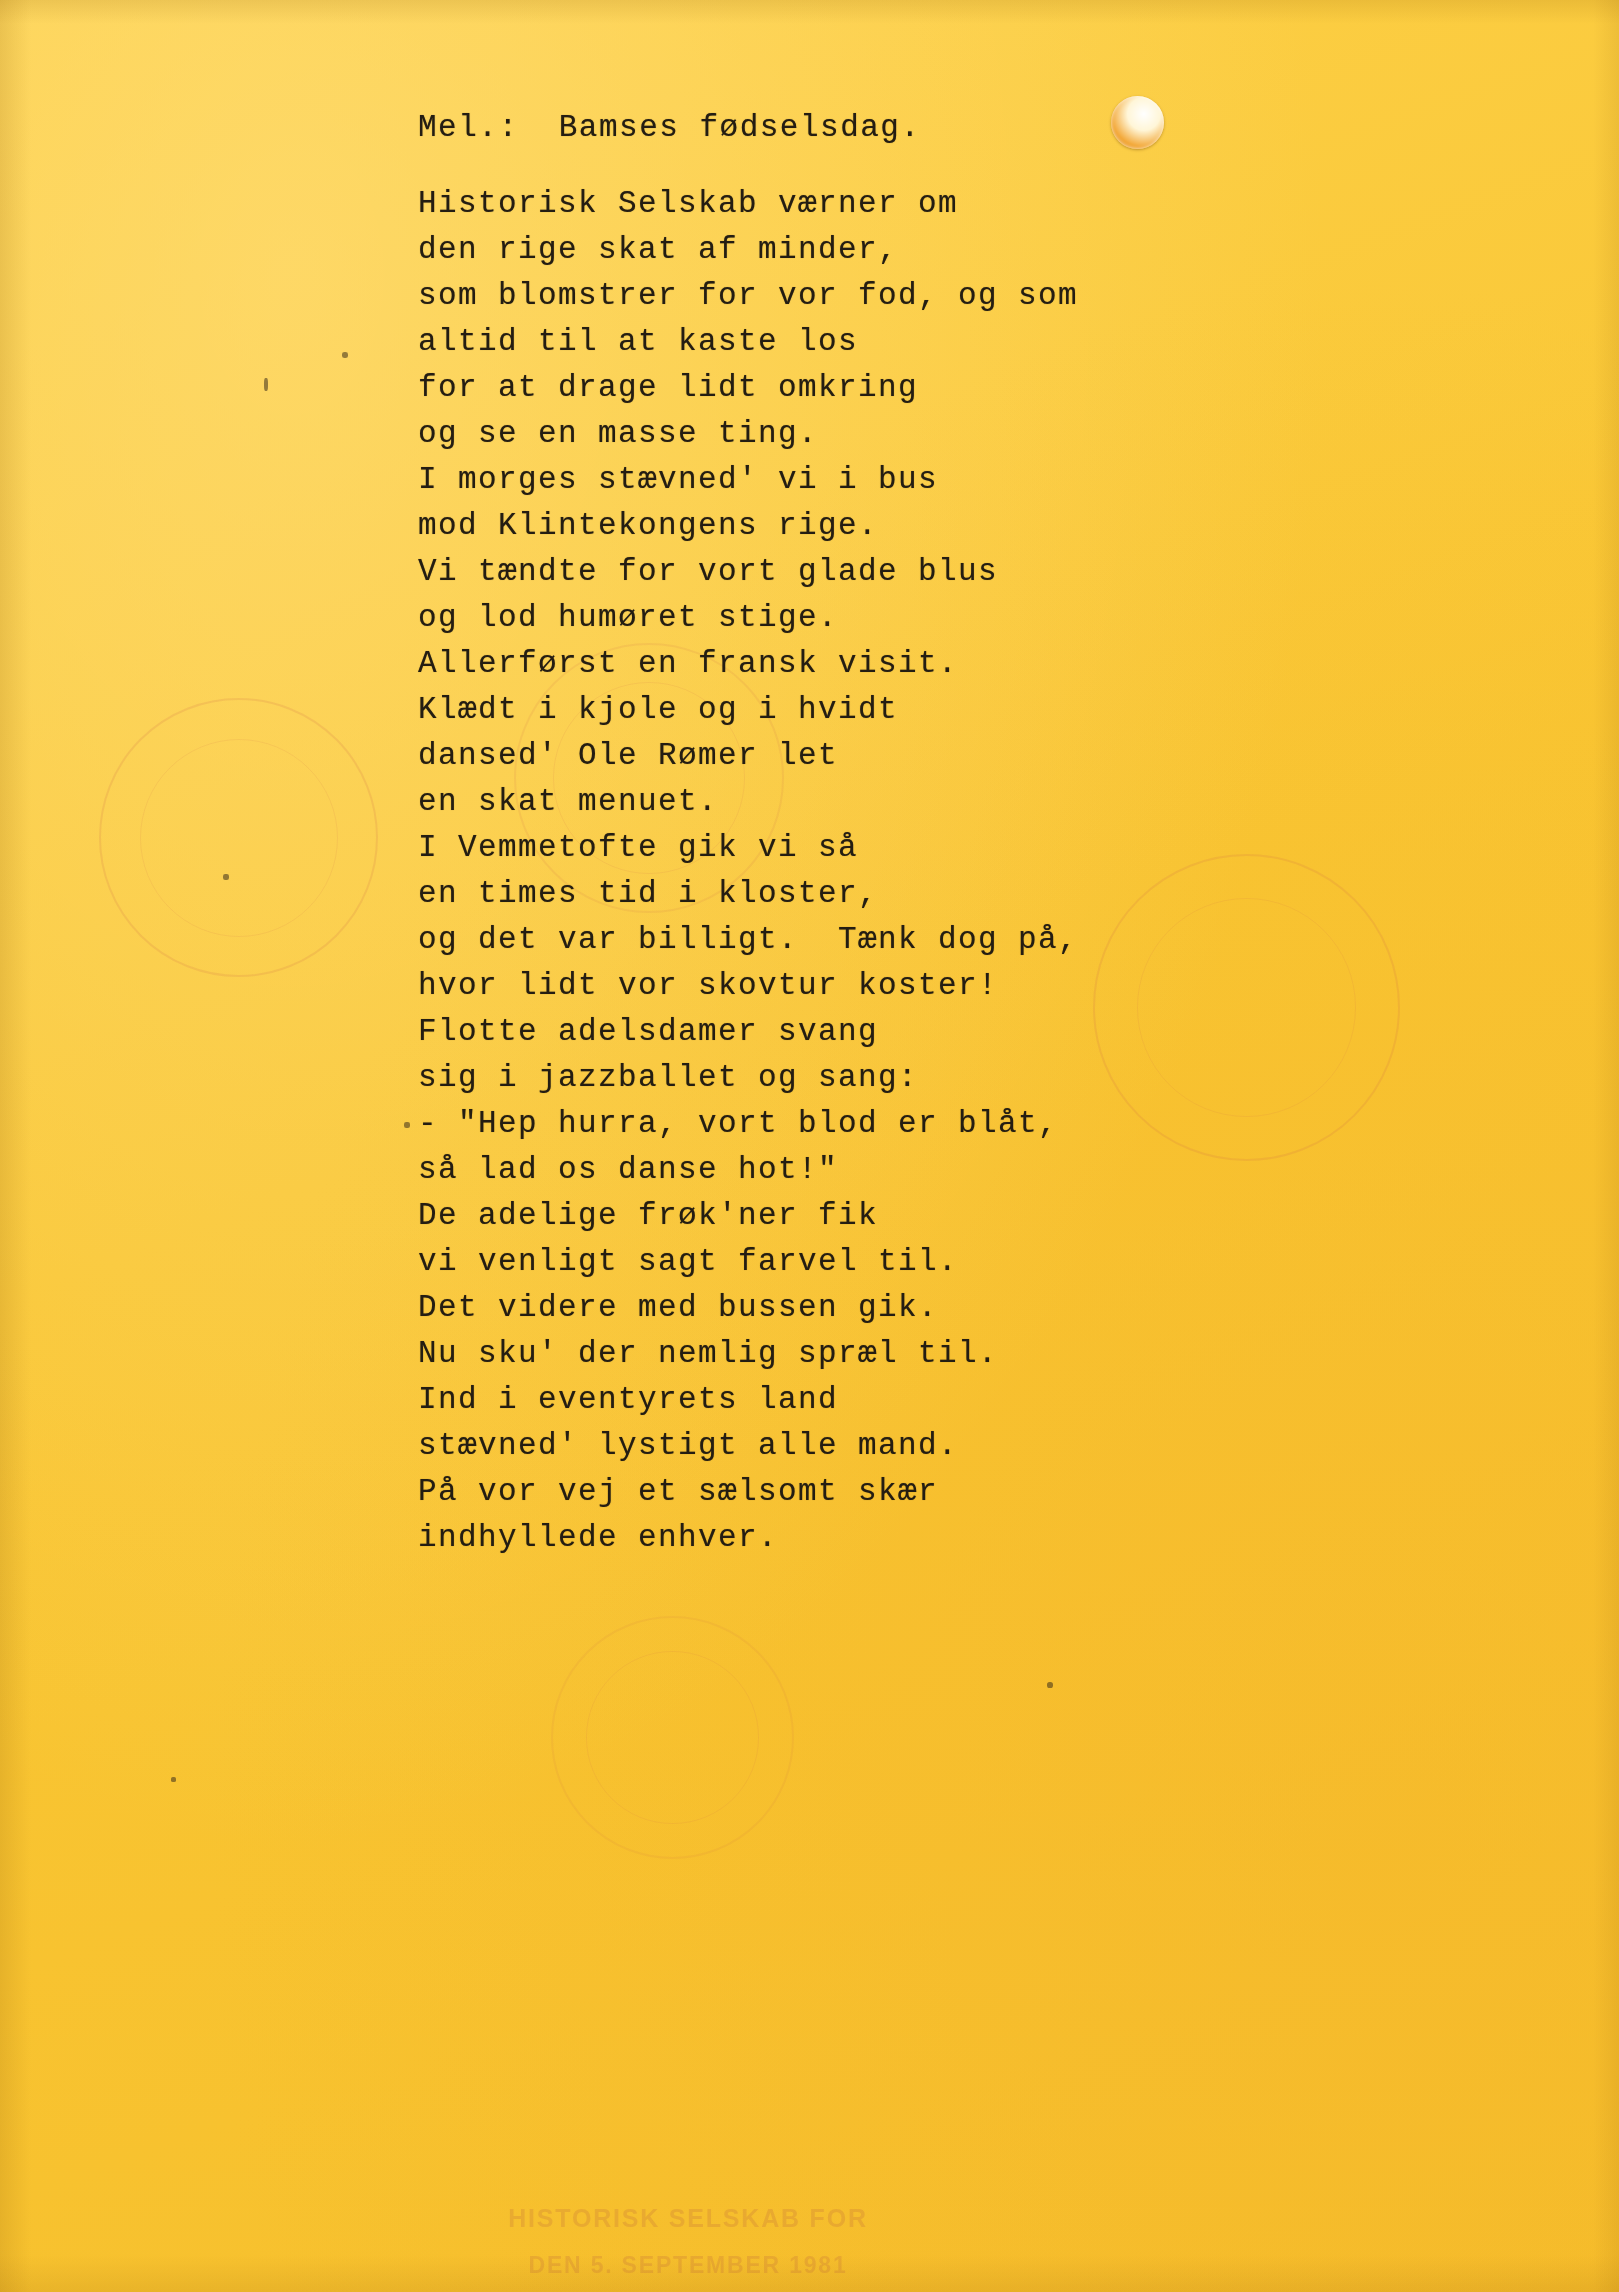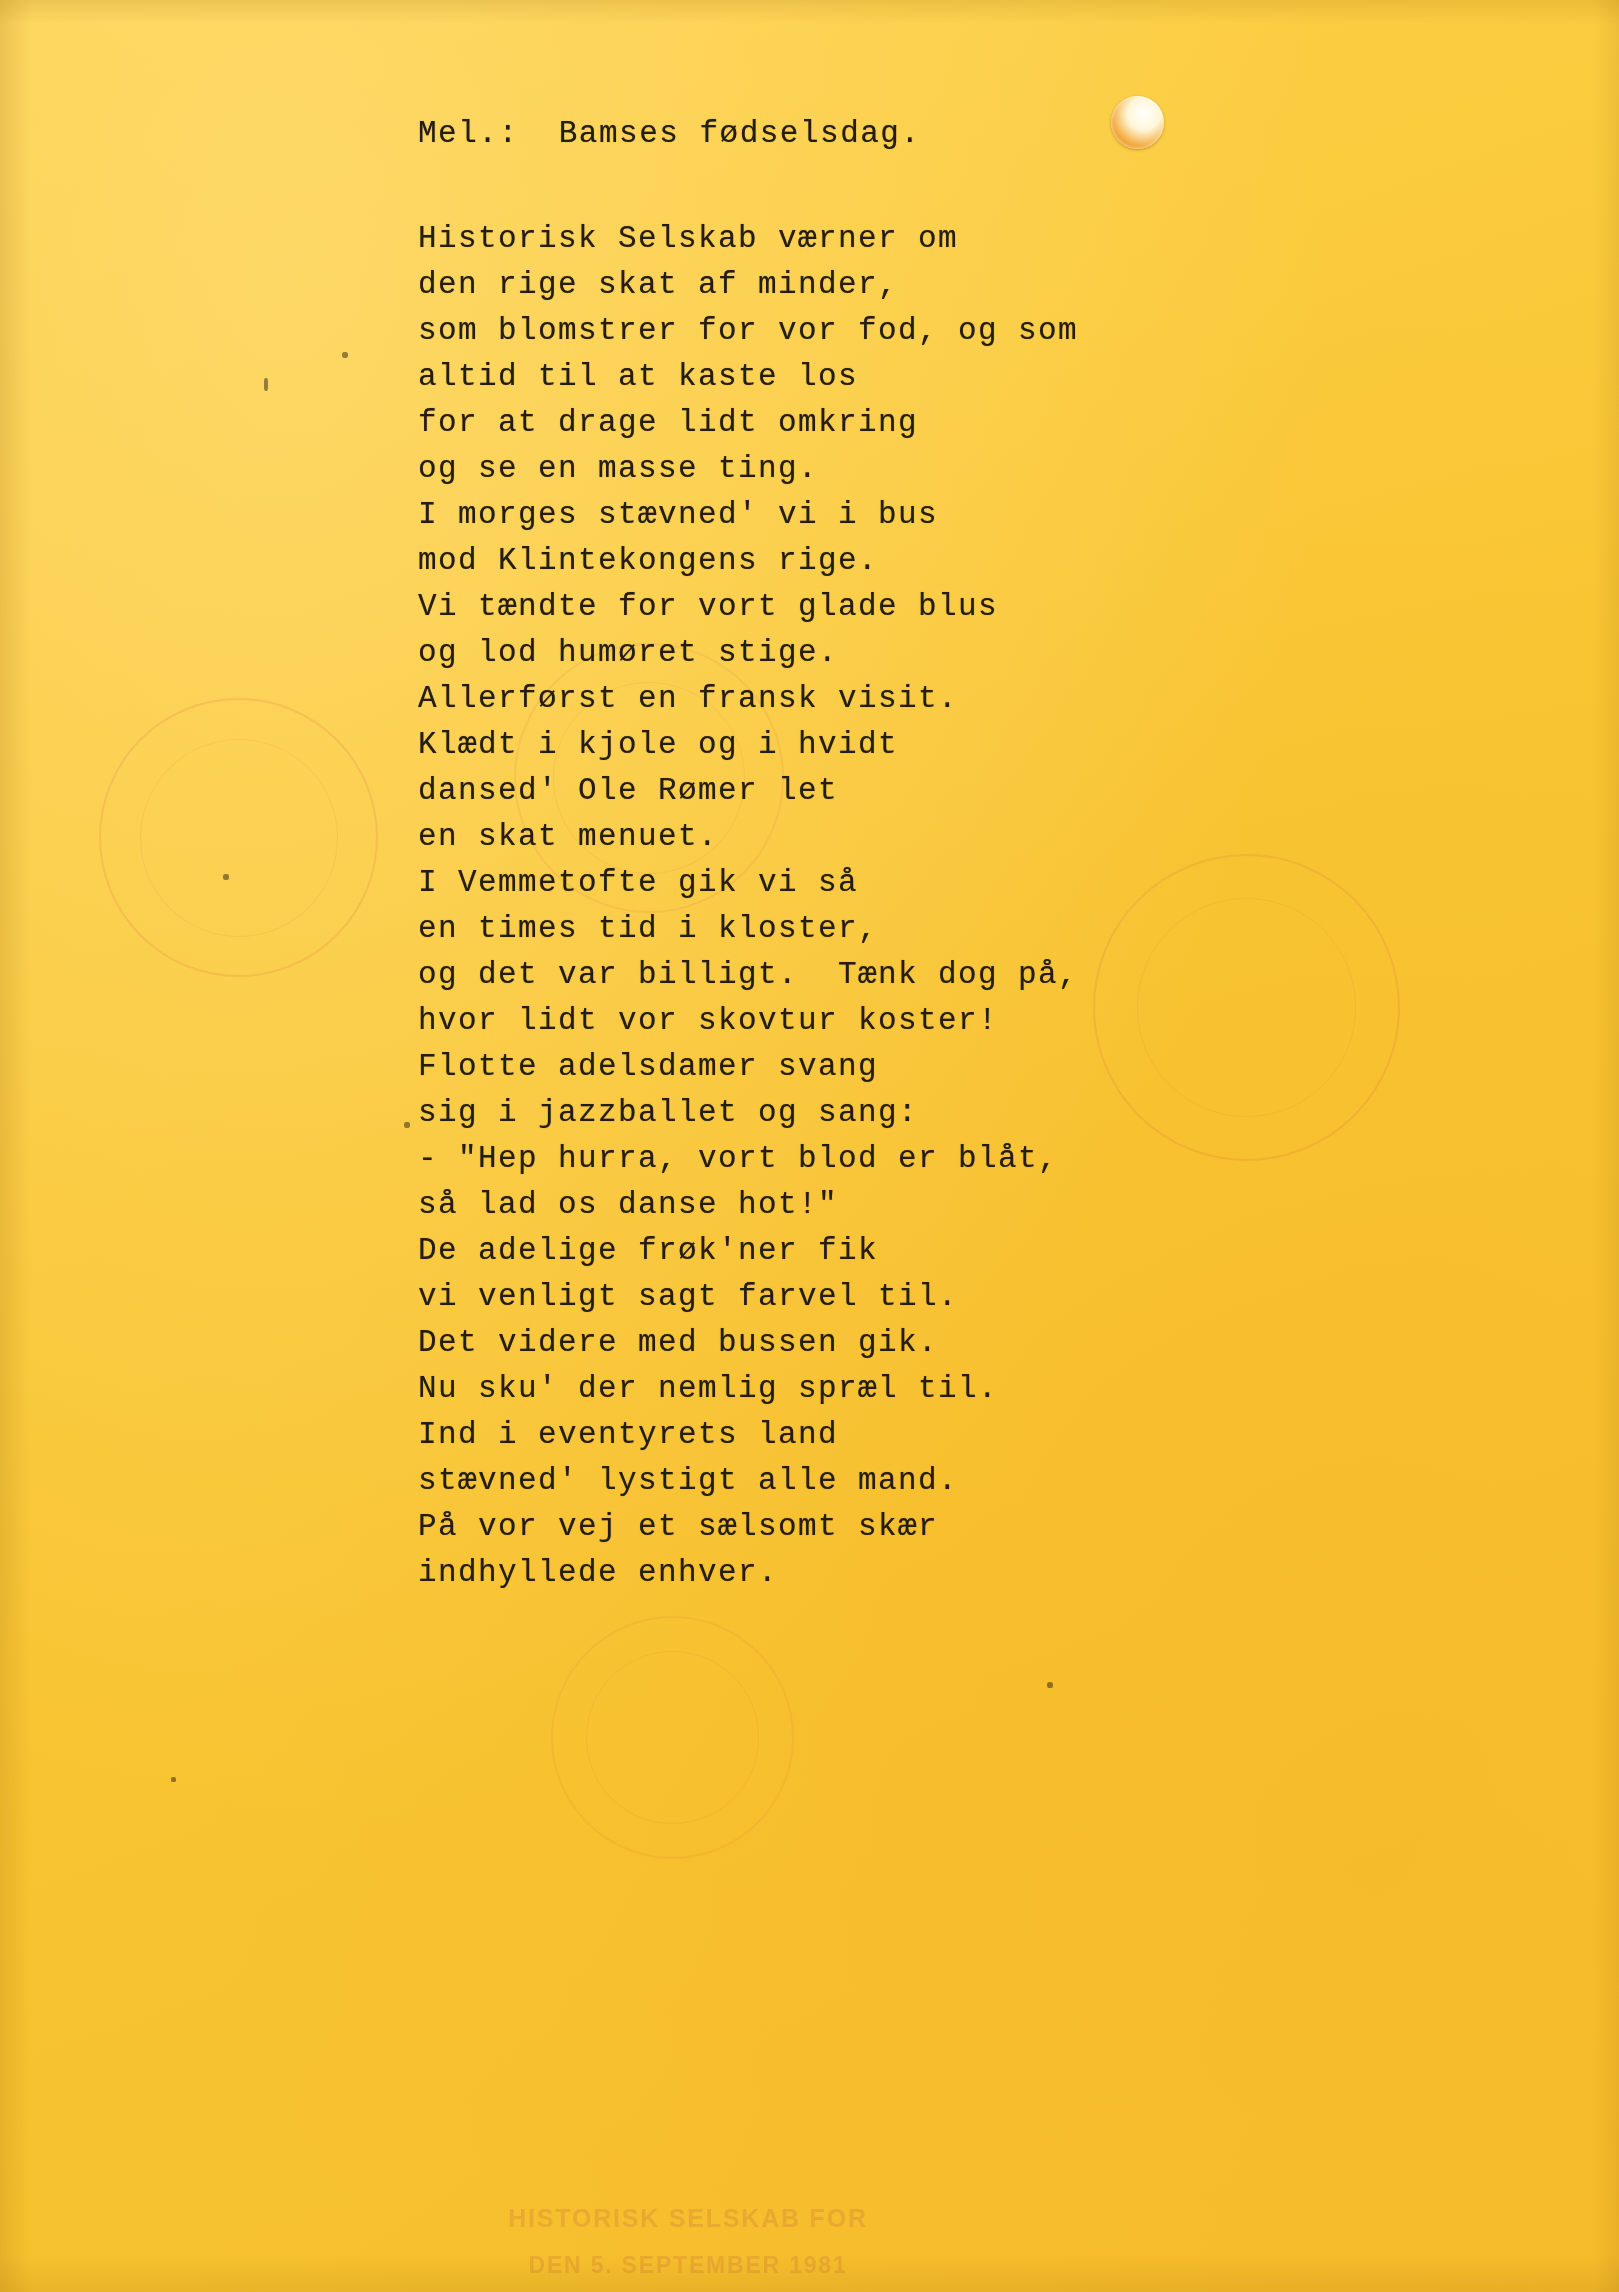--- a/index.html
+++ b/index.html
@@ -99,42 +99,42 @@
   .speck {
     position: absolute;
     background: rgba(60,45,25,0.55);
     border-radius: 40%;
     pointer-events: none;
   }
 
   .content {
     position: absolute;
     left: 418px;
-    top: 118px;
+    top: 112px;
     width: 1010px;
   }
   .mel-line {
     color: #241d12;
     font-size: 31px;
     line-height: 1.05;
     letter-spacing: 1.5px;
     white-space: pre;
     text-shadow: 0 0 0.9px rgba(36,29,18,0.5);
   }
   .stanza {
   }
   .stanza .line {
     color: #241d12;
     font-size: 31px;
     line-height: 46px;
     letter-spacing: 1.4px;
     white-space: pre;
     text-shadow: 0 0 0.9px rgba(36,29,18,0.45);
   }
-  .stanza.first { margin-top: 65px; }
+  .stanza.first { margin-top: 36px; }
 </style>
 </head>
 <body>
 
 <div class="page">
 
   <div class="edge-top"></div>
   <div class="edge-left"></div>
   <div class="edge-right"></div>
   <div class="edge-bottom"></div>

